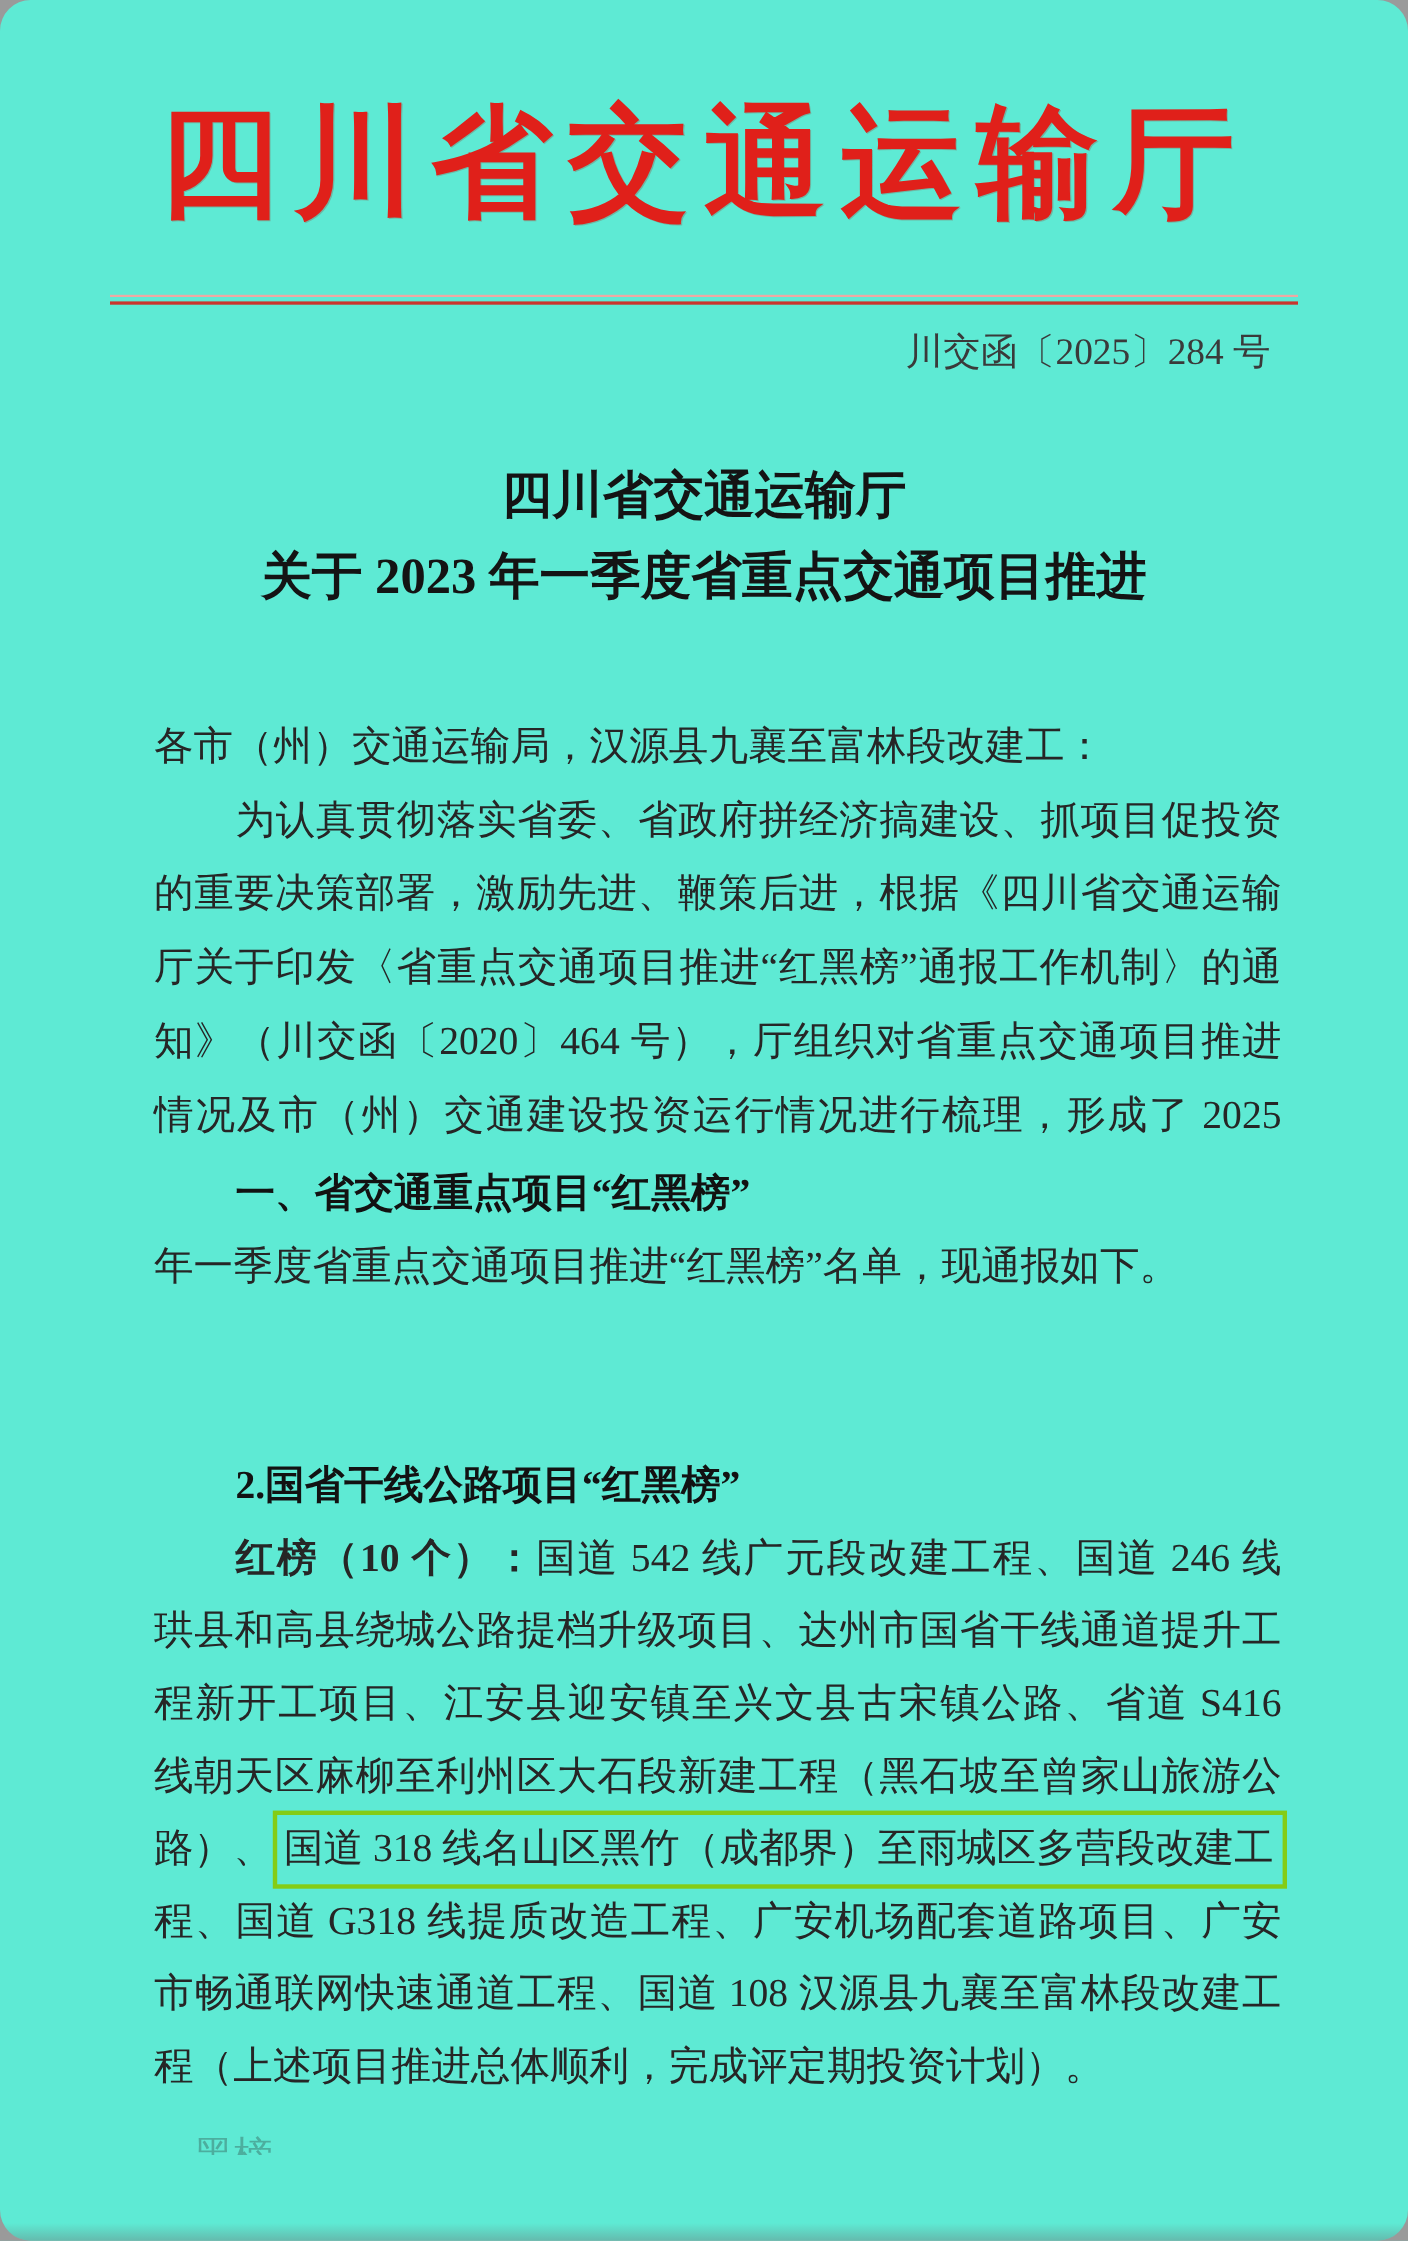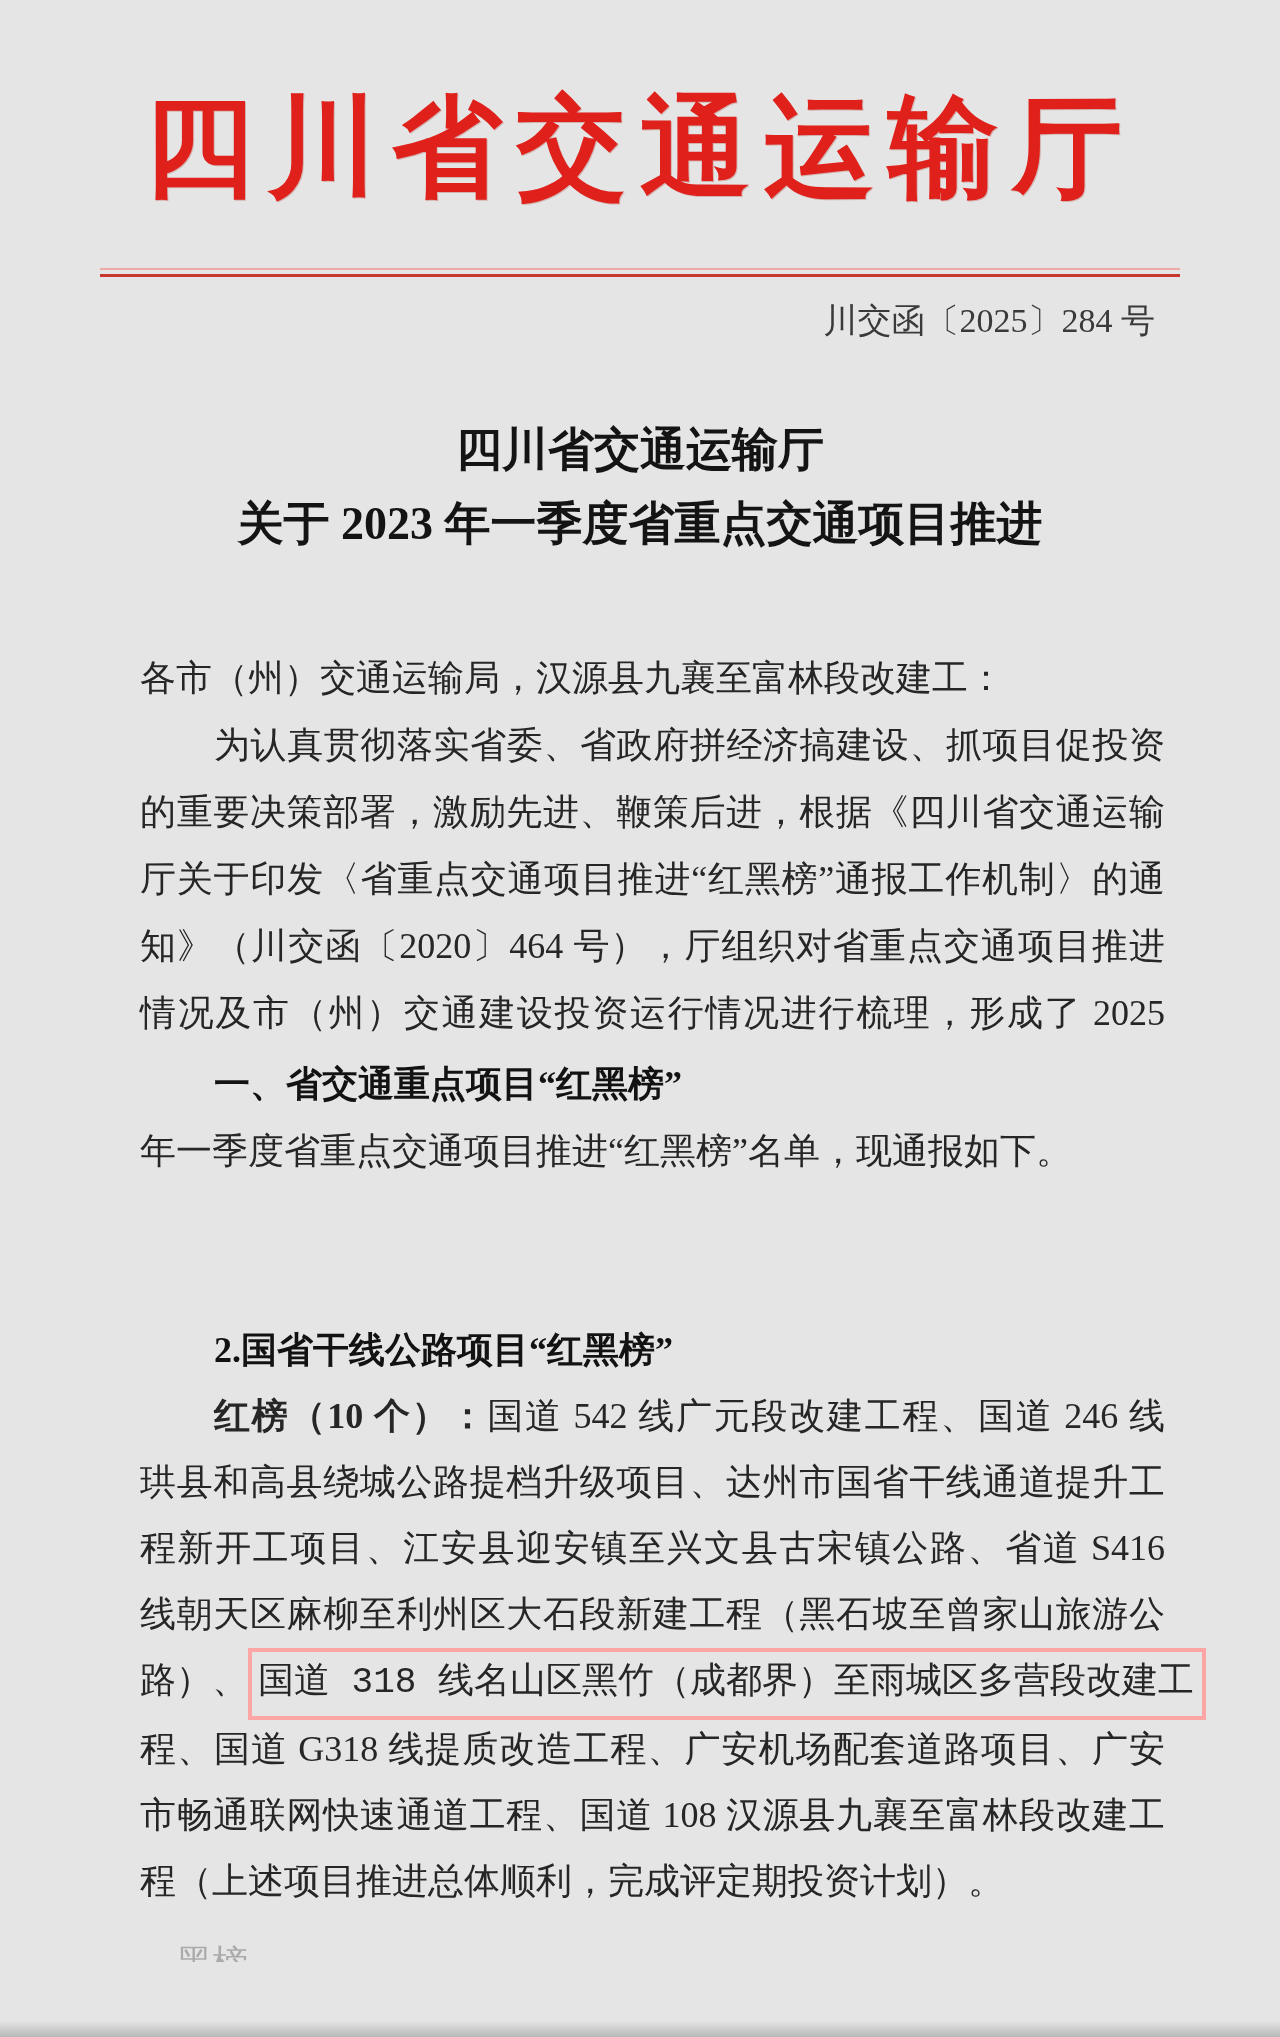--- a/index.html
+++ b/index.html
@@ -1,23 +1,24 @@
 <!DOCTYPE html>
 <html><head>
 <meta charset="utf-8">
 <style>
   html,body{margin:0;padding:0;background:#9a9a9a;}
   .page{
     position:relative;
     width:1280px;height:2037px;
     margin:0 auto;
-    background:#e5e5e5;
+    background:#5eead4;
     overflow:hidden;
     font-family:"Liberation Serif","DejaVu Serif",serif;
     color:#2b2b2b;
+    border-radius:28px;
   }
   
   .scan-edge{
     position:absolute;left:0;right:0;bottom:0;height:16px;
     background:linear-gradient(to bottom, rgba(0,0,0,0), rgba(110,110,110,.38));
   }
   .agency{
     margin:78px 0 0 0;
     text-align:center;
     font-size:110px;
@@ -69,23 +70,22 @@
   }
   .line.no-stretch{
     text-align:left;
     text-align-last:left;
   }
   .indent{padding-left:74px;}
   .heading{font-weight:bold;color:#121212;}
   .h1gap{margin-top:4px;}
   b{font-weight:bold;}
   .boxed{
-    border:4px solid #fca5a5;
+    border:4px solid #84cc16;
     padding:10px 8px 13px 6px;
-    font-family:Liberation Mono, monospace;
   }
   .partial-line{
     height:32px;
     overflow:hidden;
     opacity:.30;
     filter:blur(.7px);
     padding-left:36px;
     margin-top:16px;
   }
 </style>

